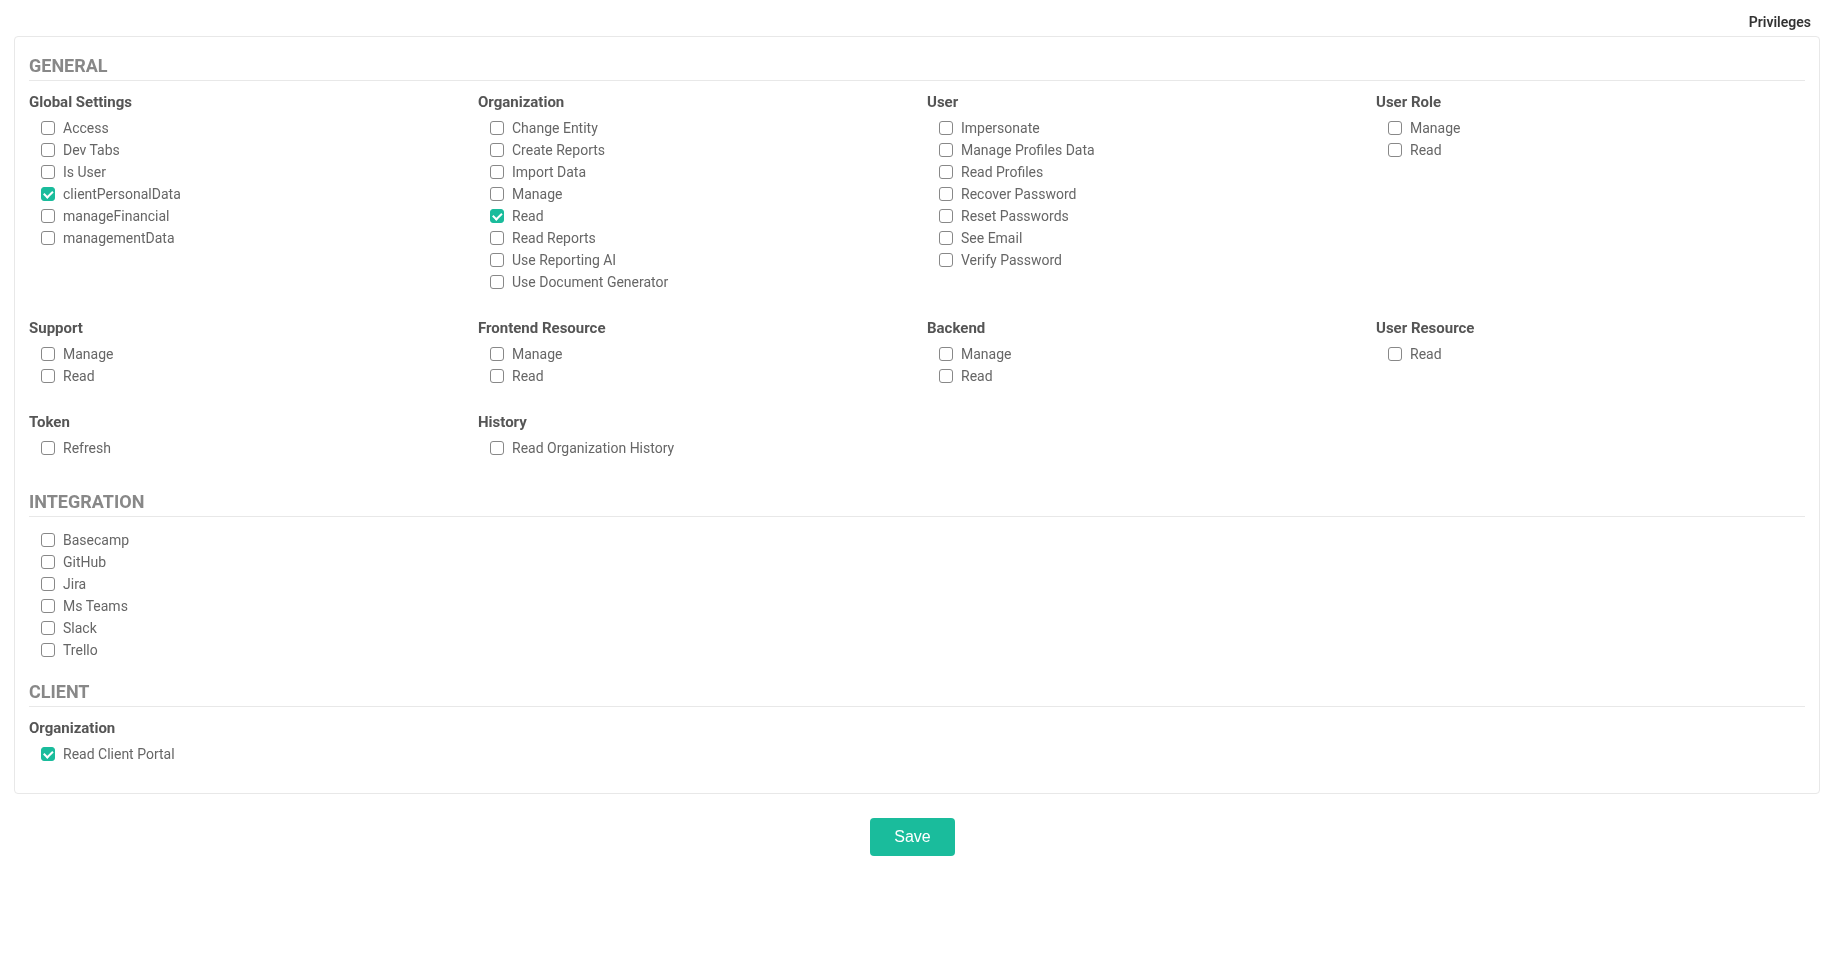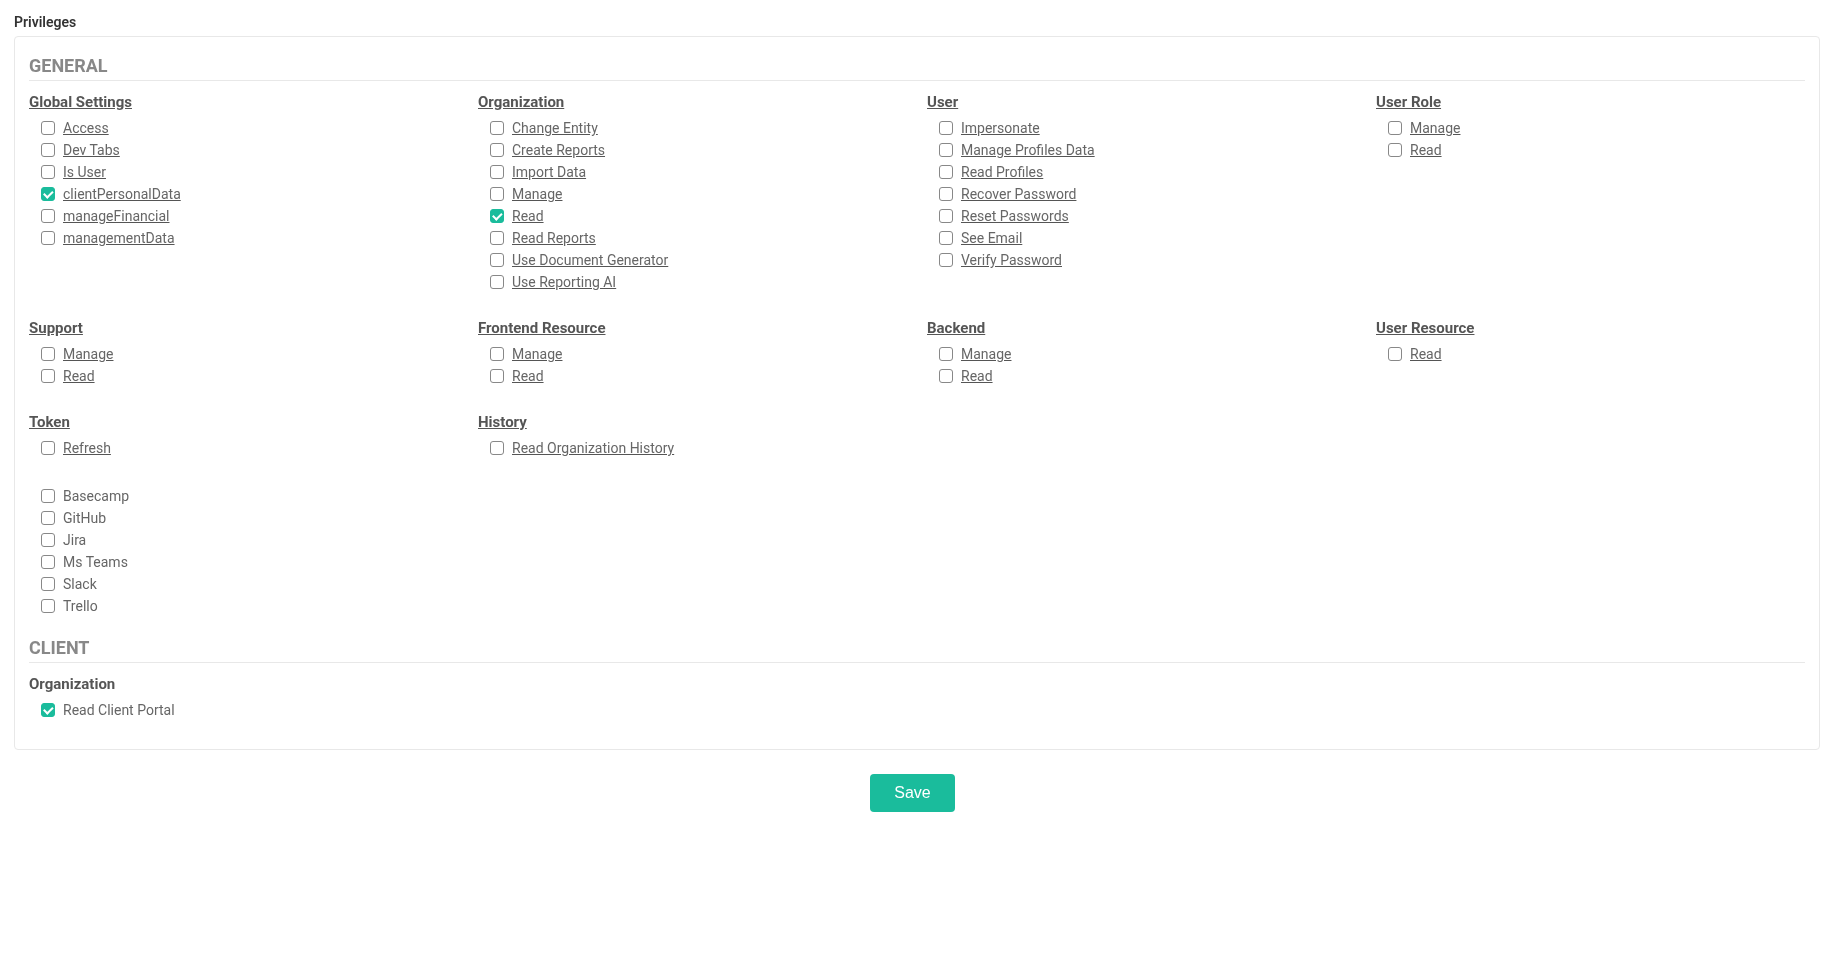--- a/index.html
+++ b/index.html
@@ -11,20 +11,21 @@
       font-family: -apple-system, BlinkMacSystemFont, "Segoe UI", Roboto, "Helvetica Neue", Arial, sans-serif;
       background: #fff;
       color: #555;
       font-size: 14px;
     }
     .page-title {
       font-size: 14px;
       font-weight: 600;
       color: #333;
       padding: 14px 14px 6px 14px;
+      text-align: right;
     }
     .panel {
       border: 1px solid #e8e8e8;
       border-radius: 4px;
       margin: 0 5px 10px 14px;
       padding: 12px 14px 14px 14px;
       background: #fff;
     }
     .section-heading {
       font-size: 18px;
@@ -36,21 +37,20 @@
       margin-top: 12px;
     }
     .section-heading.first {
       margin-top: 0;
     }
     .grid-4 {
       display: grid;
       grid-template-columns: repeat(4, 1fr);
       gap: 0 20px;
       margin-bottom: 12px;
-      text-decoration: underline;
     }
     .group {
       margin-bottom: 14px;
     }
     .group-title {
       font-size: 15px;
       font-weight: 700;
       color: #555;
       margin-bottom: 6px;
     }
@@ -162,25 +162,25 @@
           <div class="priv-row">
             <span class="chk checked"></span>
             <span>Read</span>
           </div>
           <div class="priv-row">
             <span class="chk"></span>
             <span>Read Reports</span>
           </div>
           <div class="priv-row">
             <span class="chk"></span>
+            <span>Use Reporting AI</span>
+          </div>
+          <div class="priv-row">
+            <span class="chk"></span>
             <span>Use Document Generator</span>
-          </div>
-          <div class="priv-row">
-            <span class="chk"></span>
-            <span>Use Reporting AI</span>
           </div>
         </div>
     </div>
     <div class="group">
       <div class="group-title">User</div>
       <div>
           <div class="priv-row">
             <span class="chk"></span>
             <span>Impersonate</span>
           </div>
@@ -292,20 +292,21 @@
           <div class="priv-row">
             <span class="chk"></span>
             <span>Read Organization History</span>
           </div>
         </div>
     </div>
     <div></div>
     <div></div>
   </div>
 
+  <div class="section-heading">INTEGRATION</div>
   <div class="group">
     <div>
         <div class="priv-row">
           <span class="chk"></span>
           <span>Basecamp</span>
         </div>
         <div class="priv-row">
           <span class="chk"></span>
           <span>GitHub</span>
         </div>

